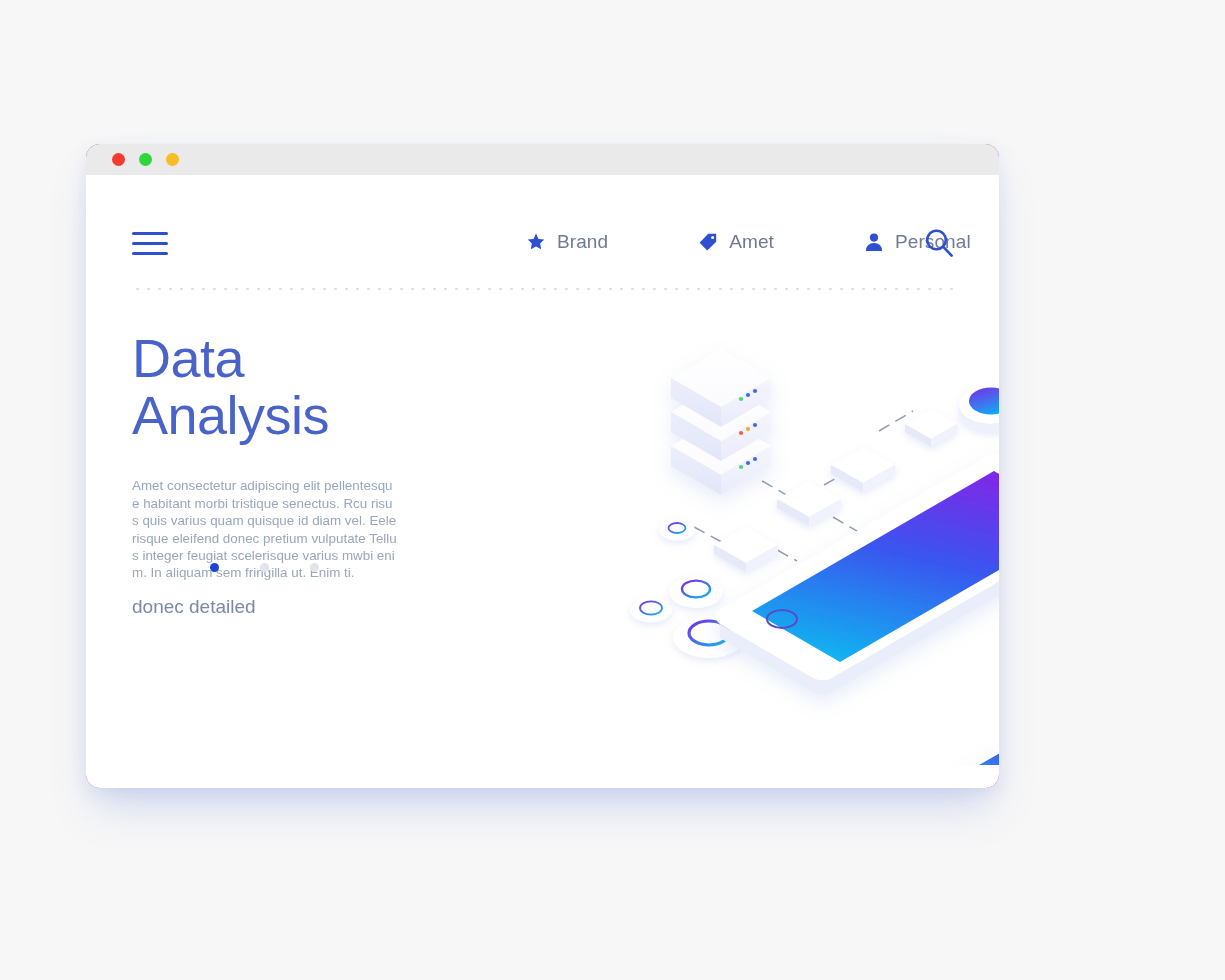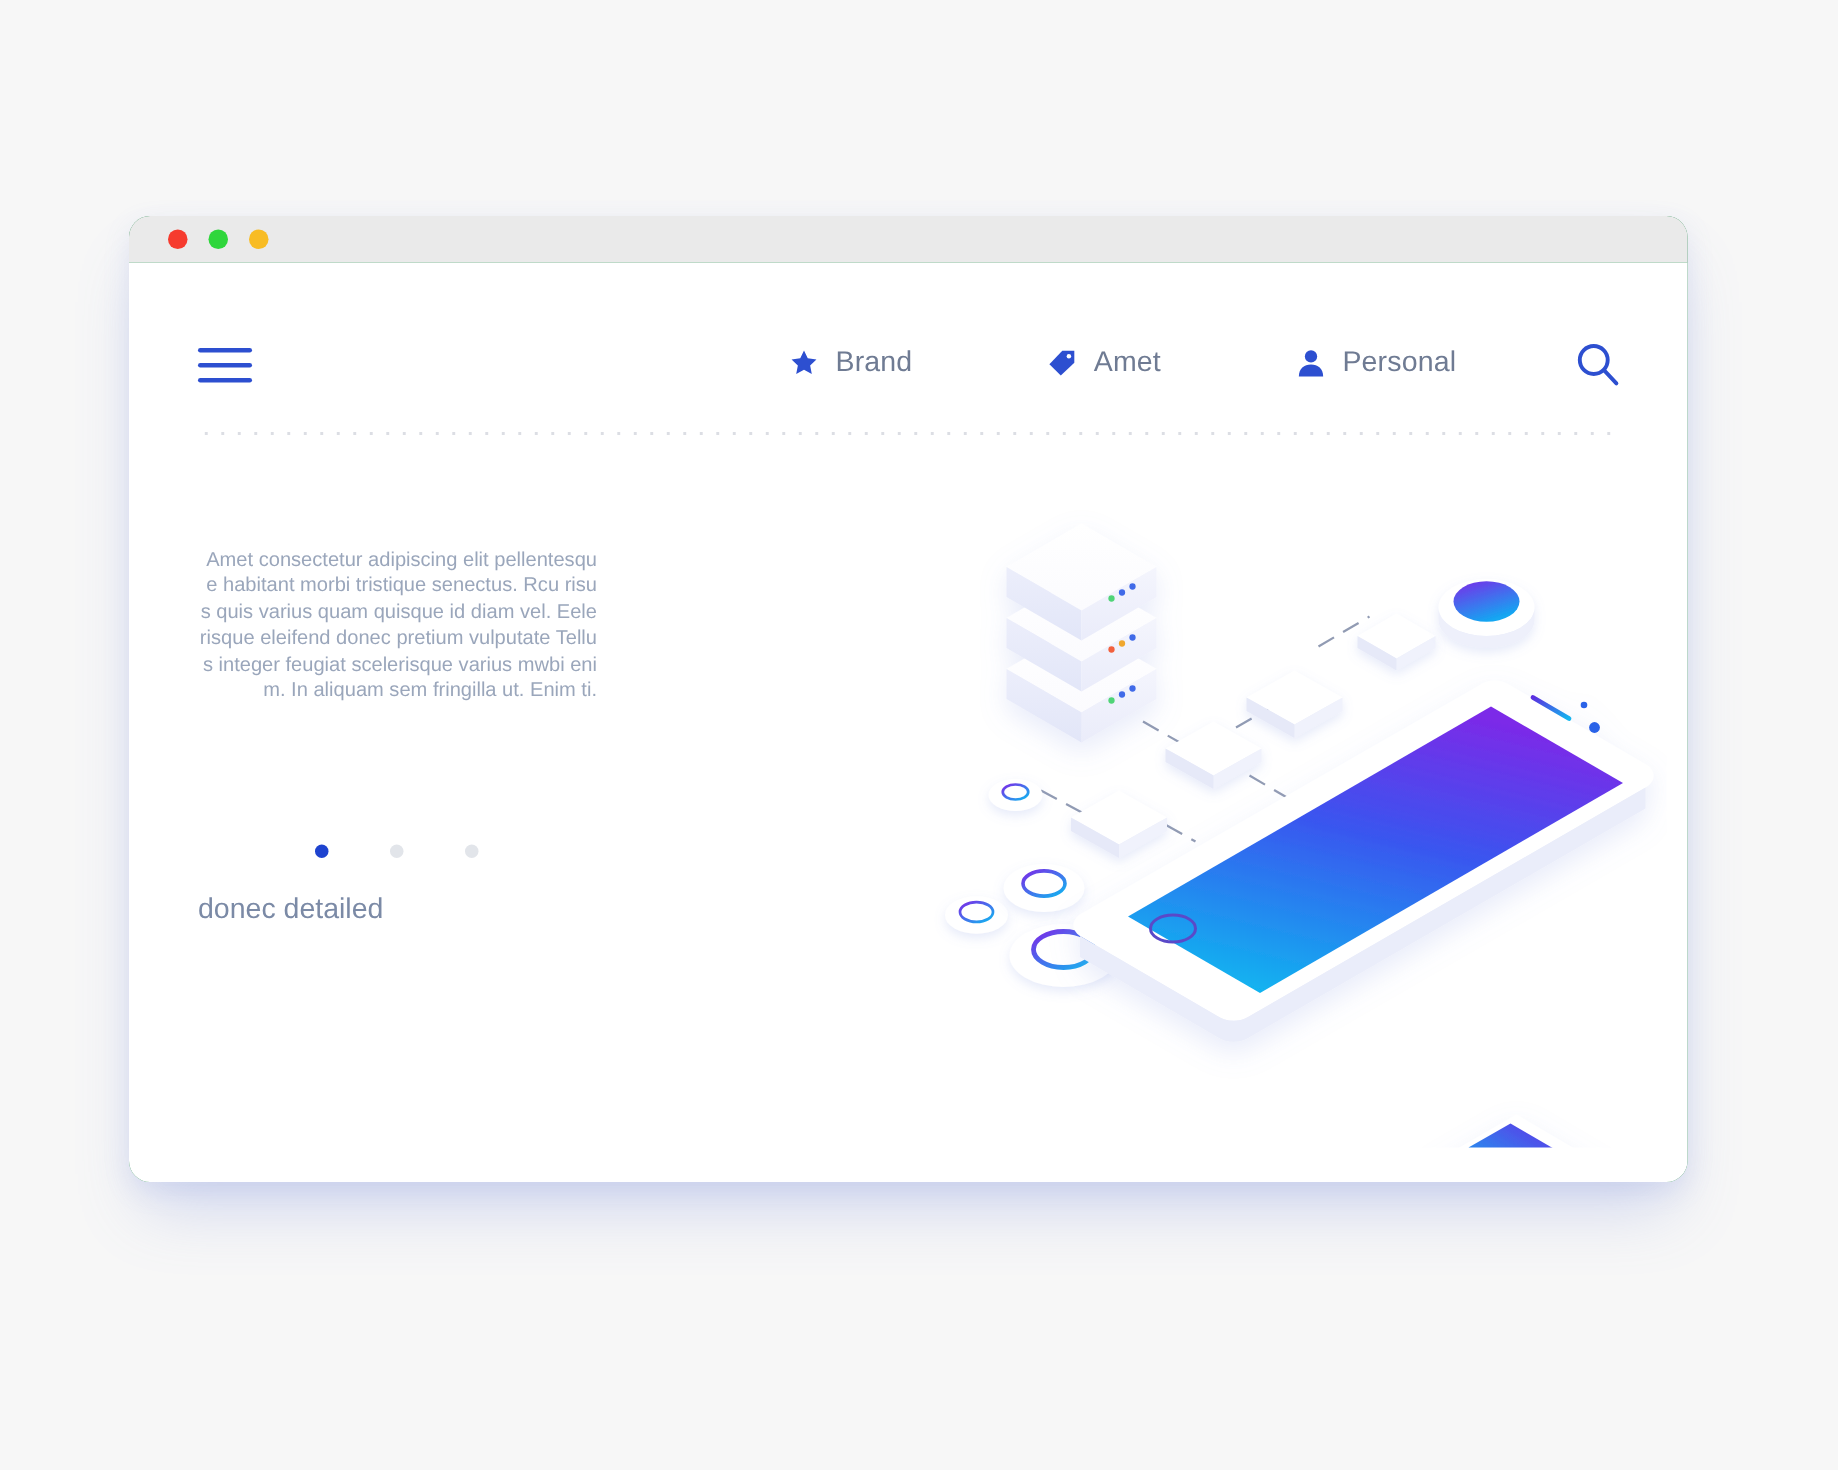--- a/index.html
+++ b/index.html
@@ -13,24 +13,24 @@
     font-family: "Liberation Sans", sans-serif;
     overflow: hidden;
     position: relative;
   }
 
   
   .browser-window {
     position: absolute;
     left: 86px;
     top: 144px;
-    width: 1039px;
+    width: 913px;
     height: 644px;
     border-radius: 14px;
-    background: #15803d;
+    background: #a21caf;
     box-shadow: 0 26px 44px -10px rgba(120,140,220,0.30),
                 0 6px 18px rgba(130,150,225,0.16);
   }
   .titlebar {
     height: 31px;
     background: #eaeaea;
     border-radius: 14px 14px 0 0;
     display: flex;
     align-items: center;
     padding-left: 26px;
@@ -138,21 +138,20 @@
     letter-spacing: -0.5px;
     line-height: 1.05;
   }
   .hero-text {
     margin: 34px 0 0 0;
     width: 266px;
     font-size: 13.4px;
     line-height: 17.4px;
     color: #9aa6bb;
     word-break: break-all;
-    text-align: right;
   }
   .dots {
     position: absolute;
     left: 78px;
     top: 233px;
     display: flex;
     align-items: center;
   }
   .pg-dot {
     width: 9px; height: 9px;
@@ -239,20 +238,21 @@
         <svg width="32" height="32" viewBox="0 0 32 32">
           <circle cx="13.5" cy="13" r="9.3" fill="none" stroke="#2d4fd0" stroke-width="2.6"></circle>
           <line x1="20.3" y1="19.8" x2="28.6" y2="28.6" stroke="#2d4fd0" stroke-width="2.6" stroke-linecap="round"></line>
         </svg>
       </div>
     </div>
 
     <div class="divider"></div>
 
     <div class="hero">
+      <h1 class="hero-title">Data Analysis</h1>
       <p class="hero-text">Amet consectetur adipiscing elit pellentesque habitant morbi tristique senectus. Rcu risus quis varius quam quisque id diam vel. Eelerisque eleifend donec pretium vulputate Tellus integer feugiat scelerisque varius mwbi enim. In aliquam sem fringilla ut. Enim ti.</p>
 
       <div class="dots">
         <div class="pg-dot active"></div>
         <div class="pg-dot"></div>
         <div class="pg-dot"></div>
       </div>
     </div>
 
     <div class="more-link">donec detailed</div>

